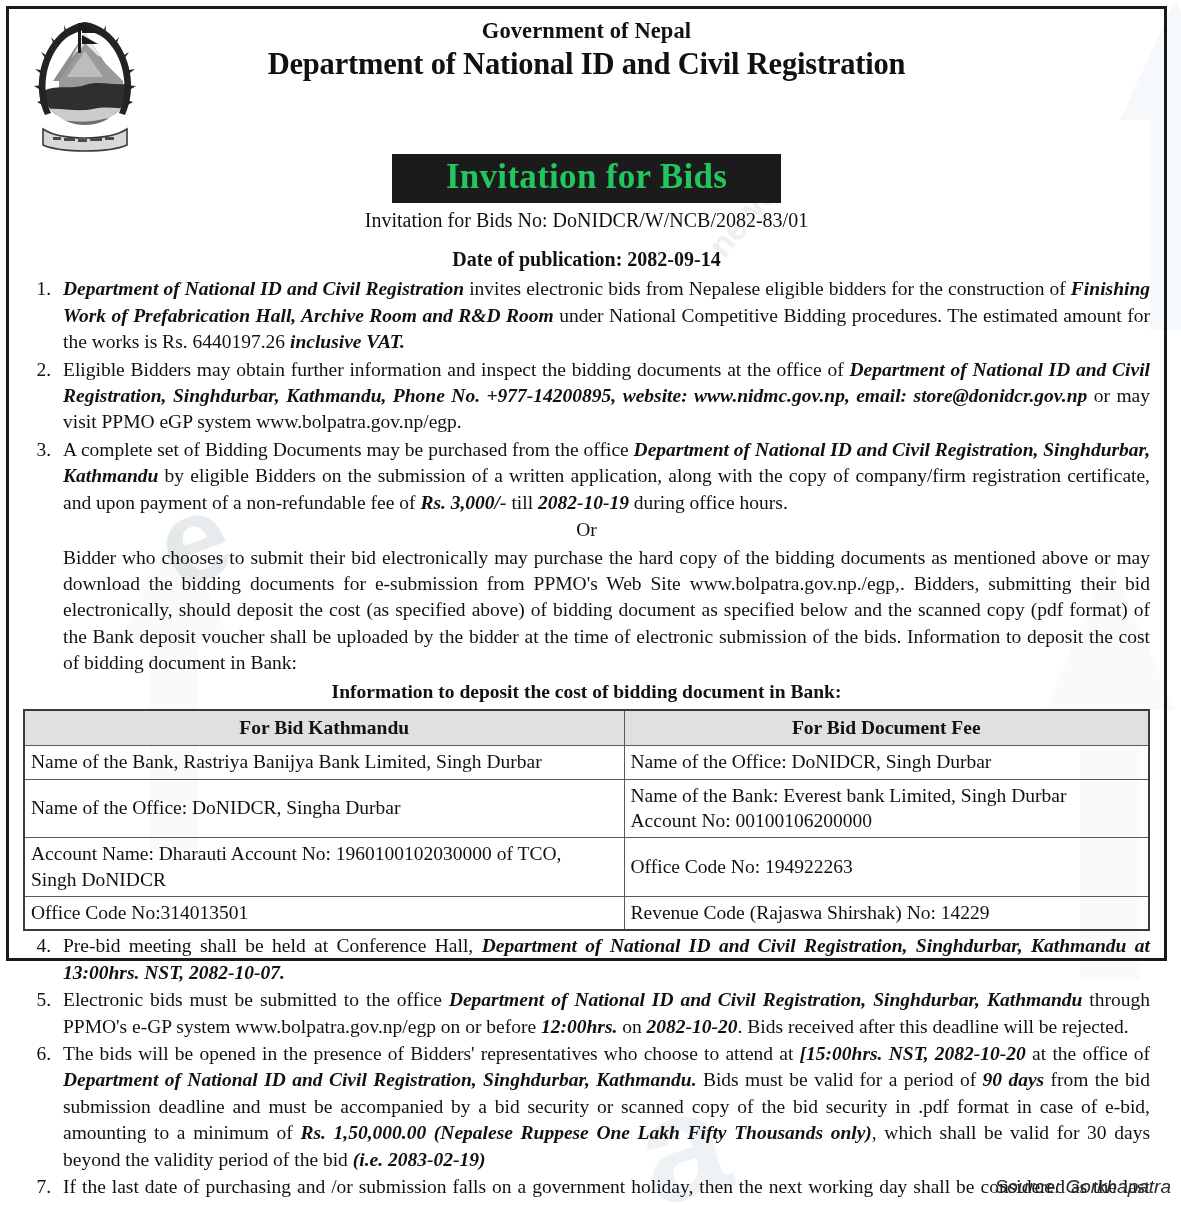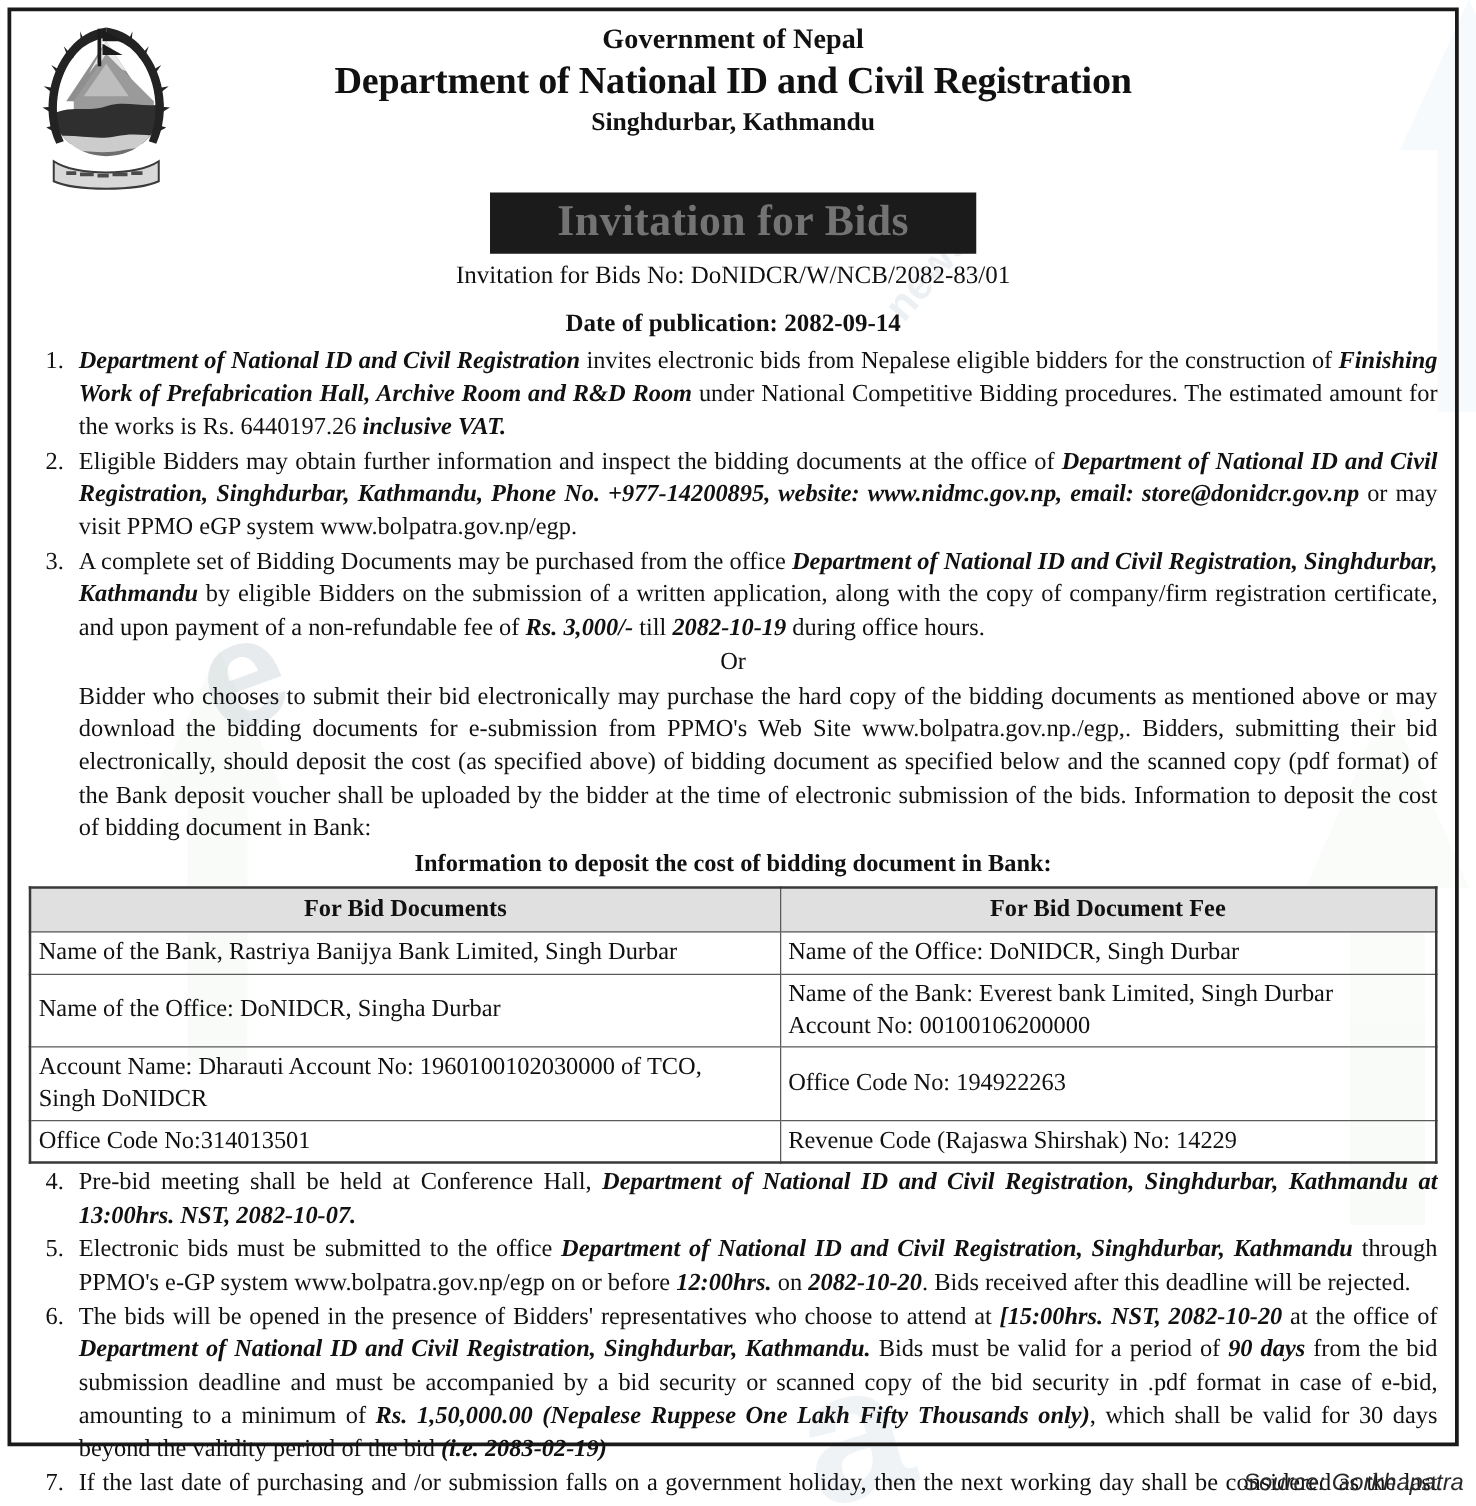--- a/index.html
+++ b/index.html
@@ -36,21 +36,21 @@
     font-weight: 700;
     white-space: nowrap;
   }
 
   
   .notice-frame {
     position: absolute;
     left: 6px;
     top: 6px;
     width: 1161px;
-    height: 1151px;
+    height: 955px;
     border: 3px solid #1a1a1a;
     box-sizing: border-box;
     background: transparent;
     z-index: 2;
   }
 
   .inner {
     position: relative;
     padding: 8px 14px 6px 14px;
     box-sizing: border-box;
@@ -96,21 +96,21 @@
   }
 
   
   .banner-wrap {
     text-align: center;
     margin-top: 5px;
   }
   .banner {
     display: inline-block;
     background: #1b1b1b;
-    color: #737373;
+    color: #22c55e;
     font-size: 35px;
     font-weight: bold;
     padding: 2px 54px 6px 54px;
     line-height: 1.18;
     letter-spacing: 0.3px;
   }
 
   .ifb-no {
     text-align: center;
     font-size: 20px;
@@ -293,21 +293,20 @@
               <rect x="31" y="119" width="11" height="3"></rect>
             <rect x="45" y="120" width="9" height="3"></rect>
               <rect x="57" y="119" width="12" height="3"></rect>
             <rect x="72" y="118" width="9" height="3"></rect>
           </g>
         </svg>
       </div>
 
       <div class="h-line1">Government of Nepal</div>
       <div class="h-line3">Department of National ID and Civil Registration</div>
-      <div class="h-line4">Singhdurbar, Kathmandu</div>
     </div>
 
     <div class="banner-wrap">
       <span class="banner">Invitation for Bids</span>
     </div>
 
     <div class="ifb-no">Invitation for Bids No: DoNIDCR/W/NCB/2082-83/01</div>
     <div class="pub-date">Date of publication: 2082-09-14</div>
 
     <div class="clauses">
@@ -333,21 +332,21 @@
 
       <div class="bank-head">Information to deposit the cost of bidding document in Bank:</div>
 
       <table class="bank-table">
         <colgroup>
             <col class="col-a">
             <col class="col-b">
           </colgroup>
         <thead>
           <tr>
-            <th>For Bid Documents</th>
+            <th>For Bid Kathmandu</th>
             <th>For Bid Document Fee</th>
           </tr>
         </thead>
         <tbody>
           <tr>
             <td>
               <span class="cell-line">Name of the Bank, Rastriya Banijya Bank Limited, Singh Durbar</span>
             </td>
             <td>
               <span class="cell-line">Name of the Office: DoNIDCR, Singh Durbar</span>

